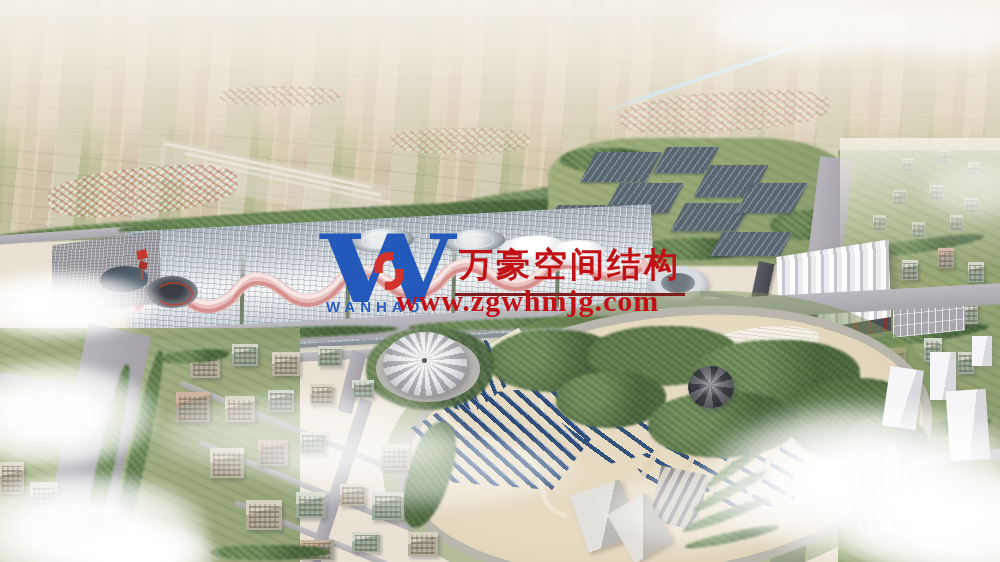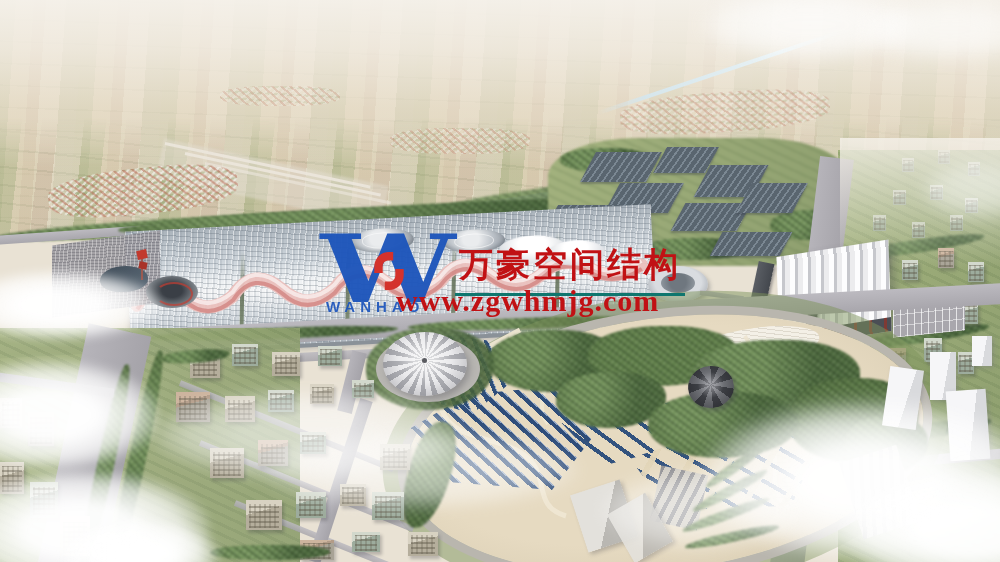--- a/index.html
+++ b/index.html
@@ -106,21 +106,21 @@
   .cloud{border-radius:50%;filter:blur(5px);
     background:radial-gradient(ellipse at 50% 50%, rgba(255,255,255,.98) 0 30%, rgba(255,255,255,.72) 55%, rgba(255,255,255,0) 76%);}
 
   
   .wm{z-index:60;}
   .wm-w{left:328px;top:232px;width:120px;height:84px;color:#1d55bb;font-family:"DejaVu Serif","Liberation Serif",serif;
     font-weight:bold;font-size:94px;line-height:.8;text-align:center;transform:scaleX(1.28);opacity:.96;}
   .wm-logotxt{left:326px;top:298px;width:140px;color:#1d55bb;font-weight:bold;font-size:15px;letter-spacing:5px;
     text-align:left;opacity:.92;text-shadow:0 0 1px rgba(255,255,255,.4);}
   .wm-cn{left:455px;top:242px;color:#c11114;font-weight:900;font-size:34px;letter-spacing:3px;
-    font-family:"DejaVu Sans","Liberation Sans",sans-serif;border-bottom:3px solid #0f766e;padding:0 4px 5px 4px;}
+    font-family:"DejaVu Sans","Liberation Sans",sans-serif;border-bottom:3px solid #7f1d1d;padding:0 4px 5px 4px;}
   .wm-url{left:396px;top:284px;color:#c11114;font-weight:bold;font-size:30px;letter-spacing:1px;
     font-family:"Liberation Serif","DejaVu Serif",serif;}
 </style>
 </head>
 <body>
 
 <div id="stage">
 
   <div class="a farm"></div>
   <div class="a farm2"></div>

